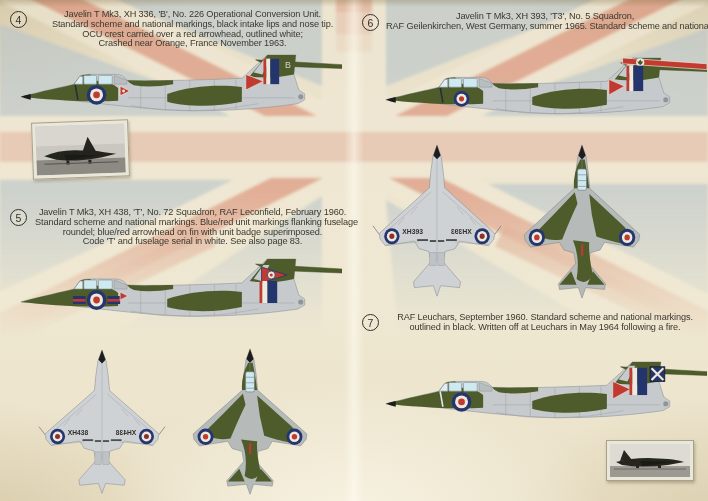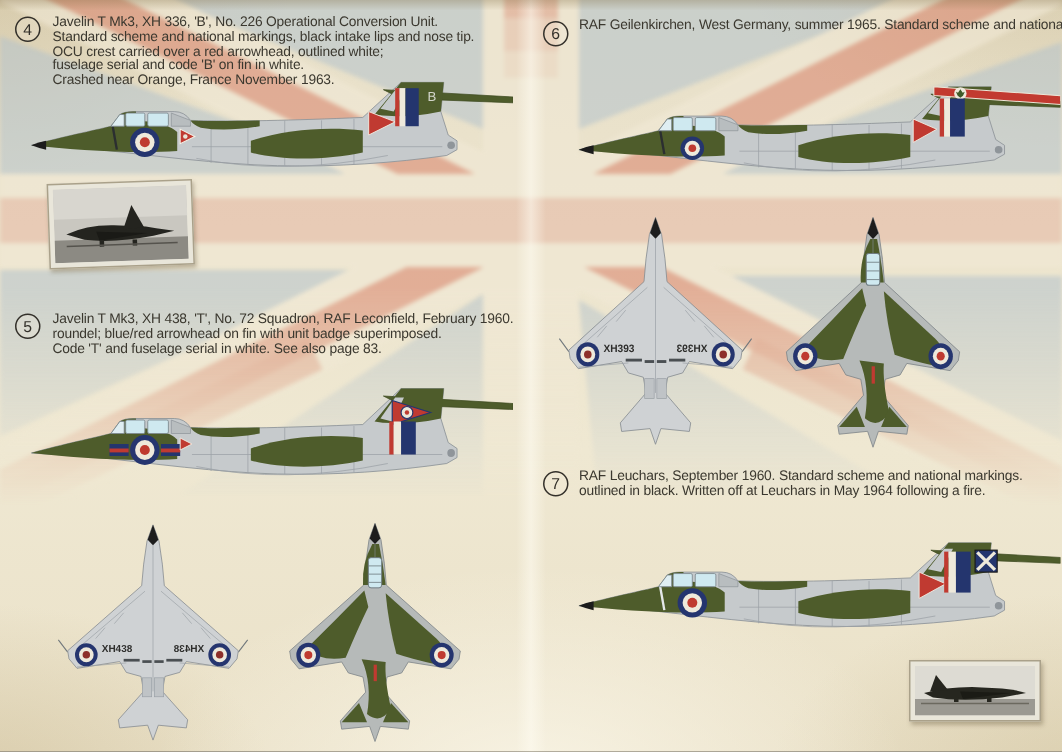--- a/index.html
+++ b/index.html
@@ -24,21 +24,21 @@
     background:linear-gradient(90deg,rgba(255,252,242,0) 0%,rgba(255,252,242,.55) 50%,rgba(255,252,242,0) 100%);}
   .edge-top{position:absolute;left:0;top:0;width:708px;height:7px;z-index:2;
     background:linear-gradient(180deg,rgba(125,104,62,.30),rgba(125,104,62,0));}
   .content{position:absolute;inset:0;z-index:3;}
   .badge{
     position:absolute;width:17px;height:17px;border:1.4px solid #33302a;border-radius:50%;
     text-align:center;font:10.5px/16.5px "Liberation Sans",sans-serif;color:#33302a;
     background:rgba(243,237,220,.25);box-sizing:border-box;
   }
   .txt{position:absolute;font-size:9.2px;line-height:9.8px;color:#3b382f;letter-spacing:-0.12px;}
-  .txt div{white-space:nowrap;}
+  .txt div{white-space:nowrap;text-align:center;}
   .art{position:absolute;}
   .photo{
     position:absolute;background:#e9e6da;border:1px solid #aaa18a;
     padding:3px;box-shadow:1px 2px 3px rgba(90,75,45,.35);box-sizing:border-box;
   }
   .photo svg{display:block;}
 </style>
 </head>
 <body>
 
@@ -77,21 +77,20 @@
   <div class="seam"></div>
   <div class="edge-top"></div>
 
   <div class="content">
 
     <div class="badge" style="left:10px;top:11px">4</div>
     <div class="txt" style="left:35px;top:10px;width:315px">
       <div>Javelin T Mk3, XH 336, 'B', No. 226 Operational  Conversion Unit.</div>
       <div>Standard  scheme and national markings, black intake lips and nose tip.</div>
       <div>OCU crest carried over a red arrowhead, outlined white;</div>
-      <div>fuselage serial and code 'B' on fin in white.</div>
       <div>Crashed near Orange, France November 1963.</div>
     </div>
 
     <div class="art" style="left:18px;top:51px;width:324px;height:78px">
       <svg width="324" height="78" viewBox="0 0 330 80" preserveAspectRatio="none">
         <path fill="#c6cacc" stroke="#8f959a" stroke-width="0.6" d="M3,47 C25,41 45,37 57,34 L63,26 Q66,24 72,24 L100,24 Q107,24 111,30 C140,31 180,30 228,28 L254,4 L283,4 L281,24 L286,40 L292,44 L292,50 L285,54 C250,59 210,62 170,61 C130,60 85,54 40,49 Q18,48 3,47 Z"></path>
         <path fill="#4e5c2b" stroke="#3f4b22" stroke-width="0.5" d="M242,9 L330,14 L330,18 L254,15 Z"></path>
         <g stroke="#9ba1a6" stroke-width="0.5">
           <line x1="125" y1="31" x2="125" y2="59"></line>
             <line x1="150" y1="31" x2="150" y2="60"></line>
@@ -147,20 +146,21 @@
           <path d="M28,29 L62,31 L30,35 Z" fill="#1a1a16"></path>
           <rect x="30" y="35" width="3" height="4"></rect>
             <rect x="52" y="35" width="3" height="4"></rect>
         </g>
         <path d="M8,38 L82,38" stroke="#55534d" stroke-width="1"></path>
       </svg>
     </div>
 
     <div class="badge" style="left:362px;top:14px">6</div>
     <div class="txt" style="left:386px;top:12px;width:318px">
+      <div>Javelin T Mk3, XH 393, 'T3', No. 5 Squadron,</div>
       <div>RAF Geilenkirchen, West Germany, summer 1965. Standard  scheme and national</div>
     </div>
 
     <div class="art" style="left:383px;top:54px;width:324px;height:78px">
       <svg width="324" height="78" viewBox="0 0 330 80" preserveAspectRatio="none">
         <path fill="#c6cacc" stroke="#8f959a" stroke-width="0.6" d="M3,47 C25,41 45,37 57,34 L63,26 Q66,24 72,24 L100,24 Q107,24 111,30 C140,31 180,30 228,28 L254,4 L283,4 L281,24 L286,40 L292,44 L292,50 L285,54 C250,59 210,62 170,61 C130,60 85,54 40,49 Q18,48 3,47 Z"></path>
         <path fill="#4e5c2b" stroke="#3f4b22" stroke-width="0.5" d="M242,9 L330,14 L330,18 L254,15 Z"></path>
         <g stroke="#9ba1a6" stroke-width="0.5">
           <line x1="125" y1="31" x2="125" y2="59"></line>
             <line x1="150" y1="31" x2="150" y2="60"></line>
@@ -276,20 +276,21 @@
             <circle cx="122" cy="97" r="3" fill="#bf3a30"></circle>
         </g>
         <rect x="71" y="104" width="2.4" height="12" fill="#c03a31"></rect>
         <line x1="72" y1="16" x2="72" y2="26" stroke="#80868a" stroke-width="0.5"></line>
       </svg>
     </div>
 
     <div class="badge" style="left:10px;top:209px">5</div>
     <div class="txt" style="left:35px;top:208px;width:315px">
       <div>Javelin T Mk3, XH 438, 'T', No. 72 Squadron, RAF Leconfield, February 1960.</div>
+      <div>Standard  scheme and national markings. Blue/red unit markings flanking fuselage</div>
       <div>roundel; blue/red arrowhead on fin with unit badge superimposed.</div>
       <div>Code 'T' and fuselage serial in white. See also page 83.</div>
     </div>
 
     <div class="art" style="left:18px;top:255px;width:324px;height:80px">
       <svg width="324" height="80" viewBox="0 0 330 80" preserveAspectRatio="none">
         <path fill="#c6cacc" stroke="#8f959a" stroke-width="0.6" d="M3,47 C25,41 45,37 57,34 L63,26 Q66,24 72,24 L100,24 Q107,24 111,30 C140,31 180,30 228,28 L254,4 L283,4 L281,24 L286,40 L292,44 L292,50 L285,54 C250,59 210,62 170,61 C130,60 85,54 40,49 Q18,48 3,47 Z"></path>
         <path fill="#4e5c2b" stroke="#3f4b22" stroke-width="0.5" d="M242,9 L330,14 L330,18 L254,15 Z"></path>
         <g stroke="#9ba1a6" stroke-width="0.5">
           <line x1="125" y1="31" x2="125" y2="59"></line>

